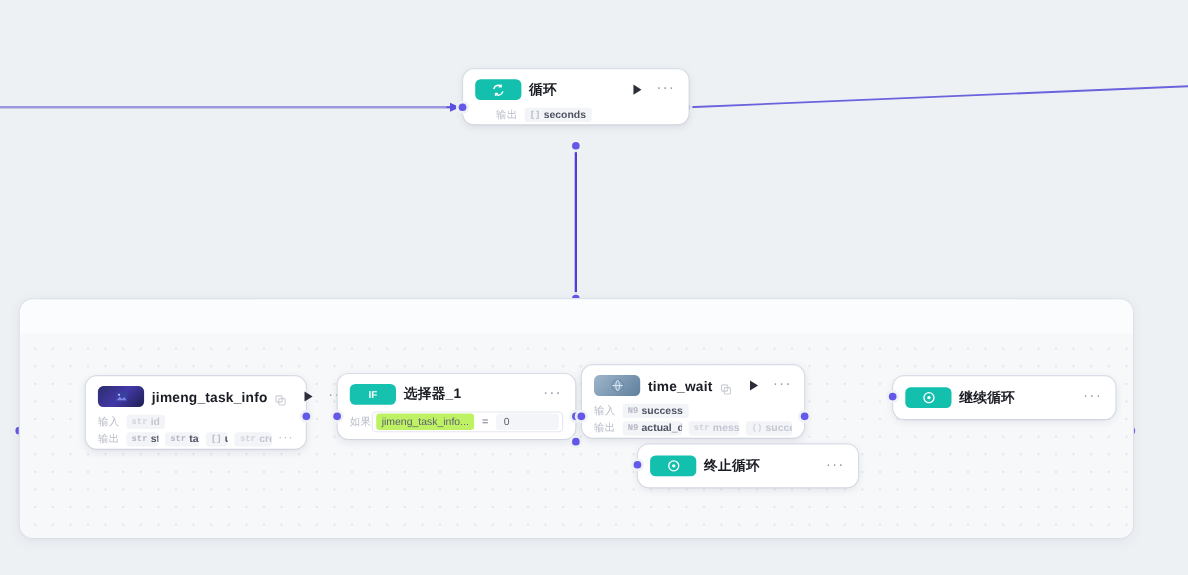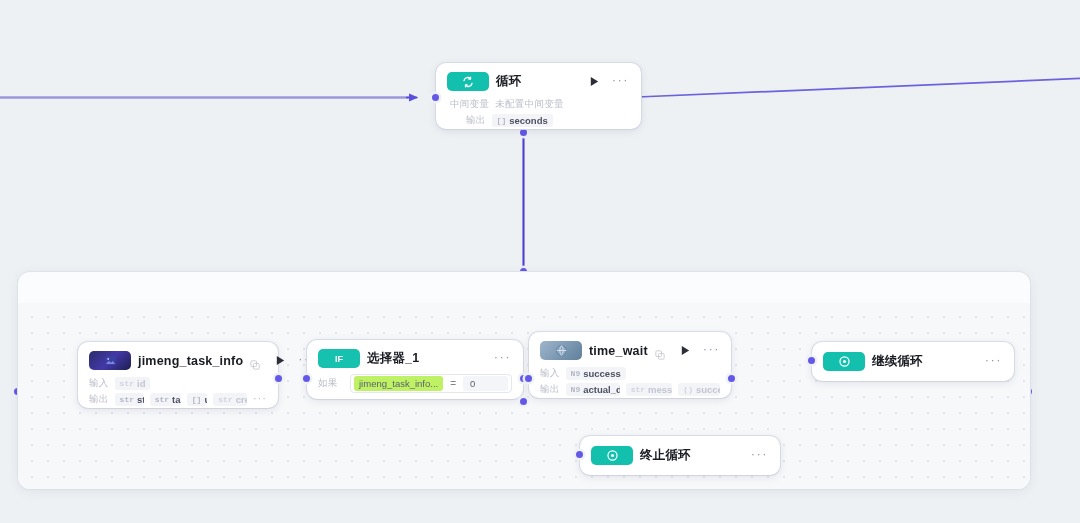--- a/index.html
+++ b/index.html
@@ -141,21 +141,21 @@
   
   .port {
     position: absolute;
     width: 7px; height: 7px;
     border-radius: 50%;
     background: #6458e8;
     box-shadow: 0 0 0 2.5px rgba(238,241,244,0.95);
   }
 
   
-  #node-loop { left: 436px; top: 63px; width: 205px; }
+  #node-loop { left: 421px; top: 63px; width: 205px; }
   #node-loop .io-row { padding-left: 14px; }
 
   
   #loop-body {
     position: absolute;
     left: 18px; top: 272px;
     width: 1012px; height: 217px;
     border-radius: 12px;
     background: #fbfcfd;
     box-shadow: 0 2px 12px rgba(20,30,60,.07), 0 0 0 1px #e4e8ee;
@@ -189,29 +189,29 @@
     text-align: center;
     font-weight: 700;
     flex: none;
   }
 
   
   #node-jimeng { left: 78px; top: 342px; width: 200px; }
   #node-selector { left: 307px; top: 340px; width: 216px; }
   #node-timewait { left: 529px; top: 332px; width: 202px; }
   #node-continue { left: 812px; top: 342px; width: 202px; }
-  #node-terminate { left: 580px; top: 436px; width: 200px; }
+  #node-terminate { left: 580px; top: 404px; width: 200px; }
 
   .node.compact .node-head { padding: 10px 11px 10px 11px; }
 
   
   .sel-row {
     display: flex;
     align-items: center;
-    gap: 12px;
+    gap: 0;
     padding: 0 11px 6px 11px;
   }
   .sel-lab {
     font-size: 9.5px;
     color: #b9bdc8;
     width: 20px;
     flex: none;
     letter-spacing: .3px;
   }
   .sel-box {
@@ -300,24 +300,20 @@
       </span>
       <span class="node-title cn">循环</span>
       <span class="head-spacer"></span>
       <span class="play-btn">
         <svg width="11" height="11" viewBox="0 0 12 12">
             <path d="M2 1 L10 6 L2 11 Z" fill="#2c2f3a"></path>
           </svg>
       </span>
       <span class="dots-btn">···</span>
     </div>
-    <div class="io-row">
-      <span class="io-label">中间变量</span>
-      <span class="io-label">未配置中间变量</span>
-    </div>
     <div class="io-row" style="padding-left:30px;">
       <span class="io-label">输出</span>
       <span class="chip">
         <span class="ty">[]</span>
         <span>seconds</span>
       </span>
     </div>
     <div class="port" style="left:-4px; top:31px;"></div>
   </div>
 

